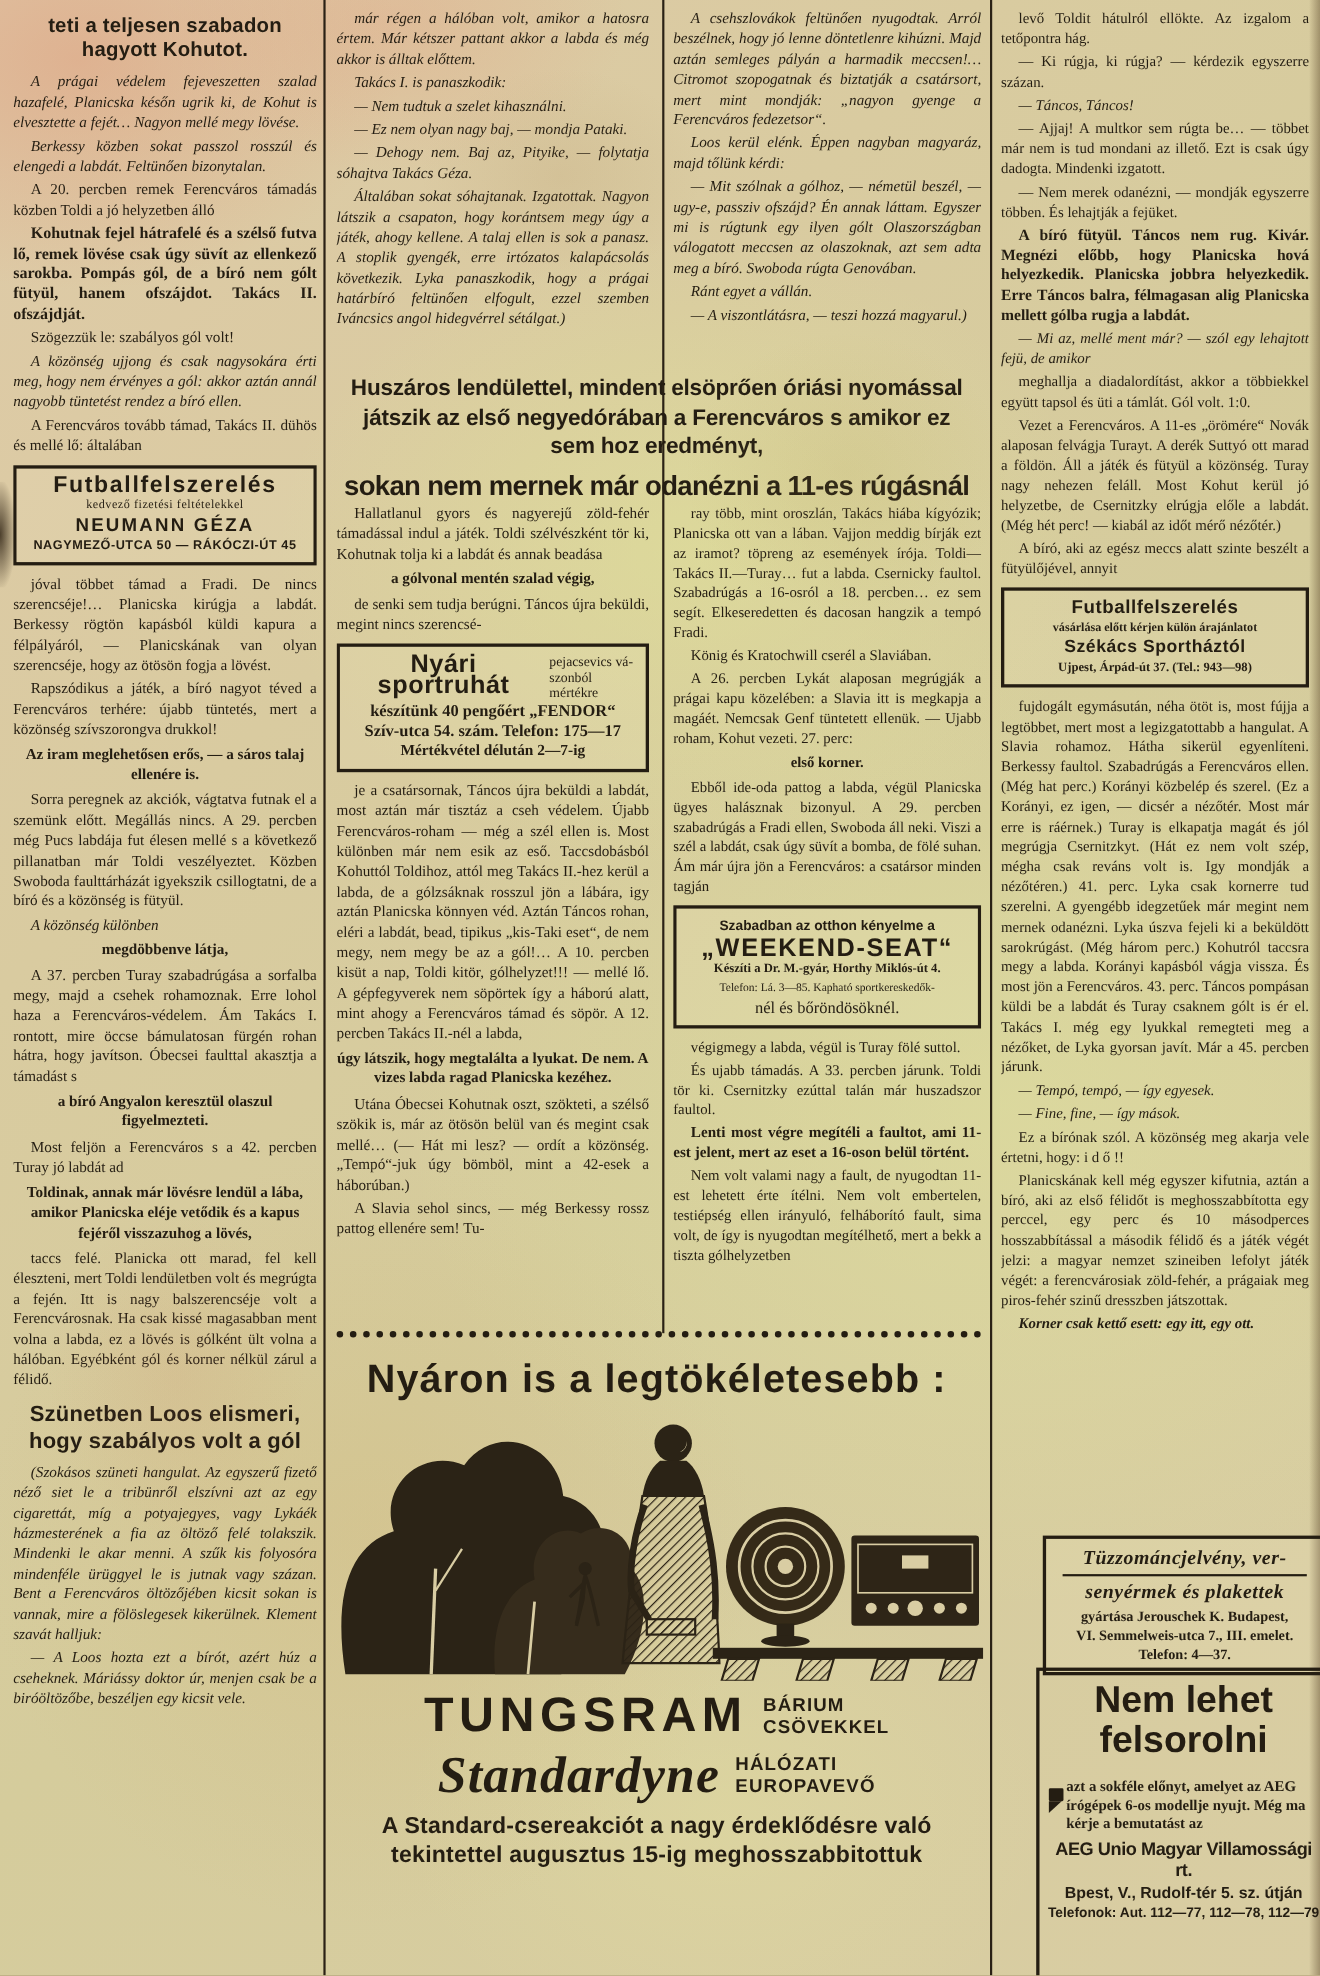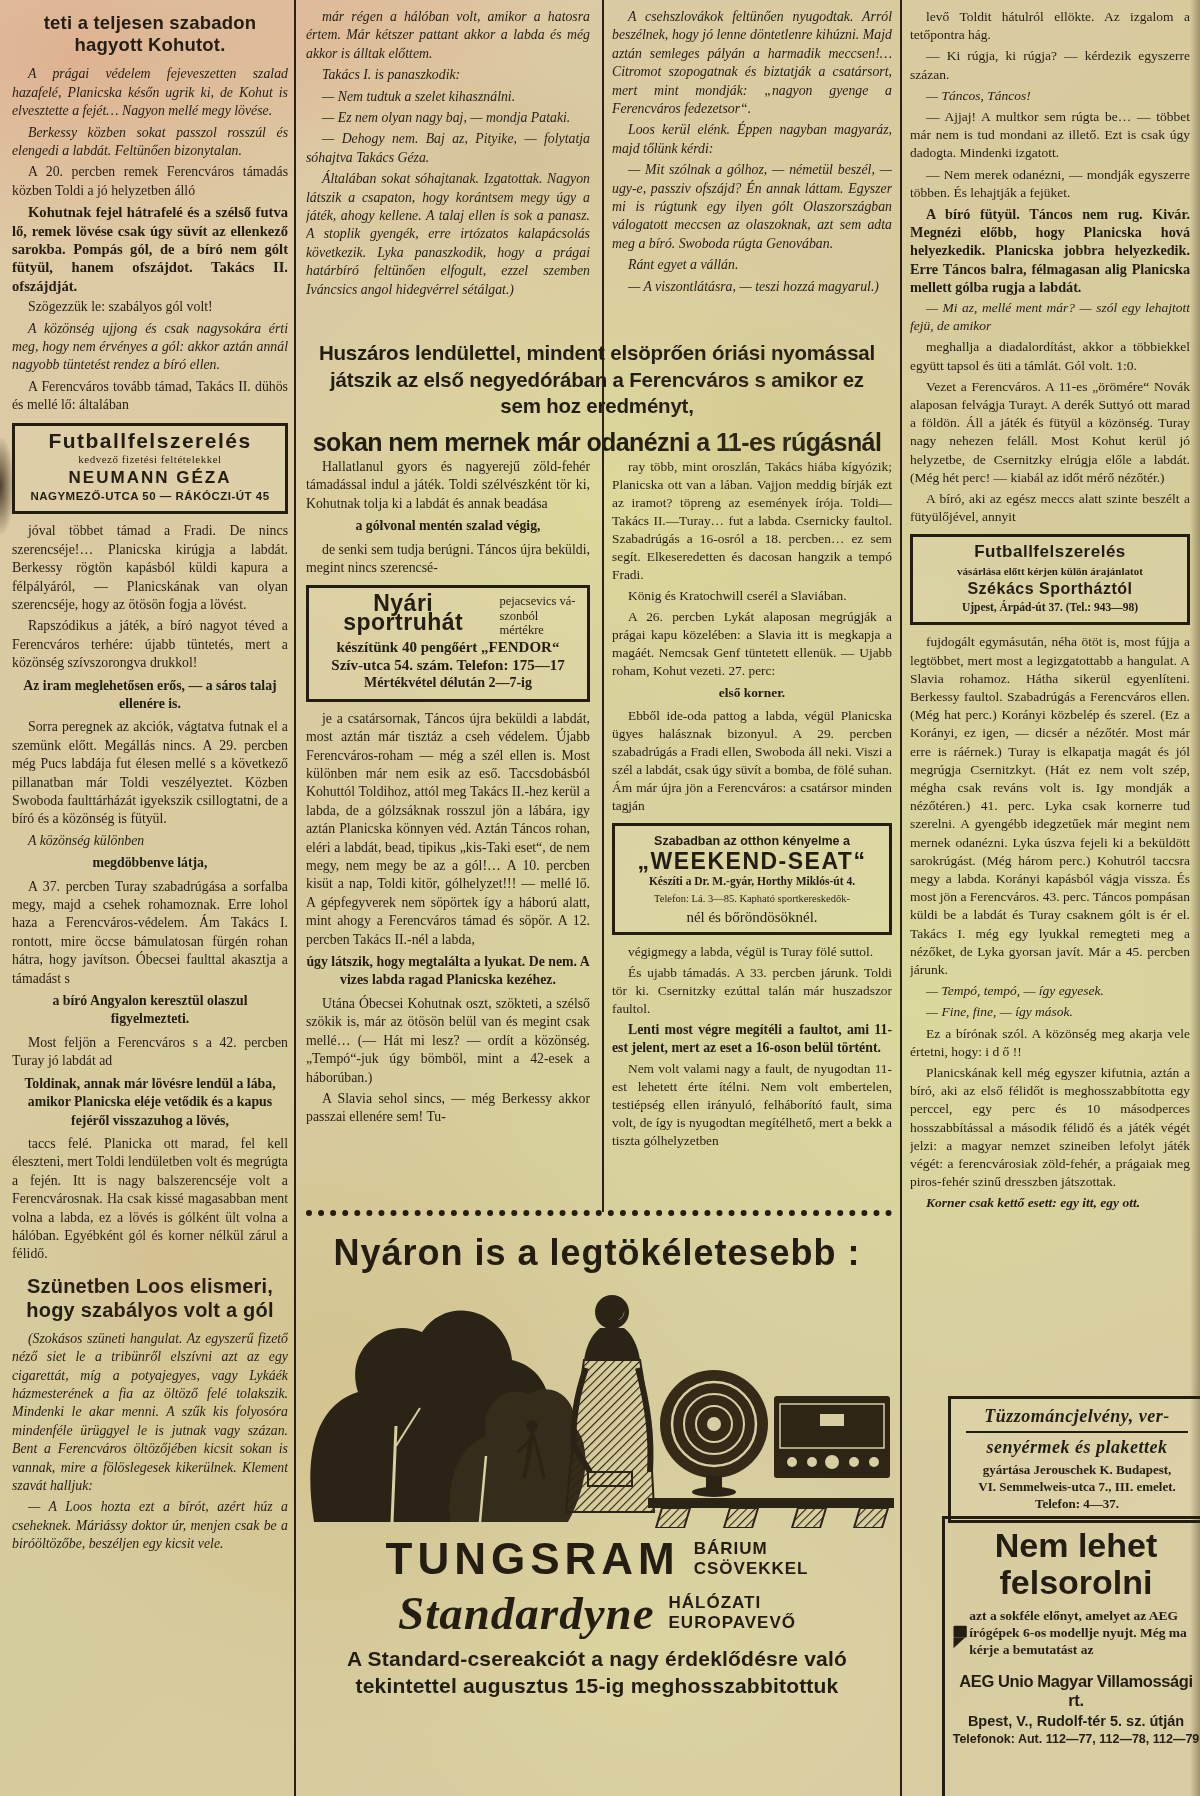--- a/index.html
+++ b/index.html
@@ -50,21 +50,21 @@
                background:linear-gradient(to left, rgba(70,48,22,0.38), transparent);}
   .stain{position:absolute;border-radius:50%;pointer-events:none;}
   .mark-left{position:absolute;left:0;top:438px;width:14px;height:96px;
              background:radial-gradient(ellipse at 0 50%, rgba(40,28,14,0.8), transparent 75%);}
   .fendor-row{display:flex;align-items:flex-start;gap:8px;justify-content:center;}
   .fendor-big{font-family:"Liberation Sans",sans-serif;font-weight:bold;font-size:23px;letter-spacing:.5px;}
   .fendor-side{font-size:12.5px;text-align:left;line-height:1.15;}
   .weekend-t{font-family:"Liberation Sans",sans-serif;font-weight:bold;font-size:23px;letter-spacing:1.5px;margin:2px 0;}
   .aeg-box{position:absolute;border:3px solid #241d12;text-align:center;padding:8px 6px;overflow:hidden;}
   .aeg-title{font-family:"Liberation Sans",sans-serif;font-weight:bold;font-size:34px;line-height:1.08;}
-  .aeg-row{display:flex;gap:0;margin-top:8px;text-align:left;align-items:flex-start;}
+  .aeg-row{display:flex;gap:0;margin-top:8px;text-align:left;align-items:flex-end;}
   .aeg-body{font-size:13.5px;line-height:1.25;font-weight:bold;}
   .aeg-brand{font-family:"Liberation Sans",sans-serif;font-weight:bold;font-size:16.5px;letter-spacing:-0.4px;margin-top:6px;}
   .aeg-addr{font-family:"Liberation Sans",sans-serif;font-weight:bold;font-size:14.5px;margin-top:3px;}
   .aeg-ph{font-family:"Liberation Sans",sans-serif;font-weight:bold;font-size:12.5px;margin-top:3px;}
   .jer-l1{font-weight:bold;font-style:italic;font-size:18px;letter-spacing:.5px;}
   .jer-div{height:0;border-bottom:2px solid #241d12;margin:4px 10px;}
   .jer-b{font-size:13px;font-weight:bold;line-height:1.3;}
 </style>
 </head>
 <body>
@@ -145,21 +145,21 @@
           <span style="display:block">szonból mértékre</span>
         </span>
       </div>
       <div style="font-weight:bold;font-size:15px">készítünk 40 pengőért „FENDOR“</div>
       <div style="font-weight:bold;font-size:15px">Szív-utca 54. szám. Telefon: 175—17</div>
       <div style="font-weight:bold;font-size:14px">Mértékvétel délután 2—7-ig</div>
     </div>
     <p>je a csatársornak, Táncos újra beküldi a labdát, most aztán már tisztáz a cseh védelem. Újabb Ferencváros-roham — még a szél ellen is. Most különben már nem esik az eső. Taccsdobásból Kohuttól Toldihoz, attól meg Takács II.-hez kerül a labda, de a gólzsáknak rosszul jön a lábára, igy aztán Planicska könnyen véd. Aztán Táncos rohan, eléri a labdát, bead, tipikus „kis-Taki eset“, de nem megy, nem megy be az a gól!… A 10. percben kisüt a nap, Toldi kitör, gólhelyzet!!! — mellé lő. A gépfegyverek nem söpörtek így a háború alatt, mint ahogy a Ferencváros támad és söpör. A 12. percben Takács II.-nél a labda,</p>
     <p class="pc">úgy látszik, hogy megtalálta a lyukat. De nem. A vizes labda ragad Planicska kezéhez.</p>
     <p>Utána Óbecsei Kohutnak oszt, szökteti, a szélső szökik is, már az ötösön belül van és megint csak mellé… (— Hát mi lesz? — ordít a közönség. „Tempó“-juk úgy bömböl, mint a 42-esek a háborúban.)</p>
-    <p>A Slavia sehol sincs, — még Berkessy akkor passzai ellenére sem! Tu-</p>
+    <p>A Slavia sehol sincs, — még Berkessy rossz pattog ellenére sem! Tu-</p>
   </div>
 
   <div class="col" style="left:612px;top:458px;width:280px;height:752px;font-size:13.4px;line-height:18px">
     <p>ray több, mint oroszlán, Takács hiába kígyózik; Planicska ott van a lában. Vajjon meddig bírják ezt az iramot? töpreng az események írója. Toldi—Takács II.—Turay… fut a labda. Csernicky faultol. Szabadrúgás a 16-osról a 18. percben… ez sem segít. Elkeseredetten és dacosan hangzik a tempó Fradi.</p>
     <p>König és Kratochwill cserél a Slaviában.</p>
     <p>A 26. percben Lykát alaposan megrúgják a prágai kapu közelében: a Slavia itt is megkapja a magáét. Nemcsak Genf tüntetett ellenük. — Ujabb roham, Kohut vezeti. 27. perc:</p>
     <p class="pc">első korner.</p>
     <p>Ebből ide-oda pattog a labda, végül Planicska ügyes halásznak bizonyul. A 29. percben szabadrúgás a Fradi ellen, Swoboda áll neki. Viszi a szél a labdát, csak úgy süvít a bomba, de fölé suhan. Ám már újra jön a Ferencváros: a csatársor minden tagján</p>
     <div class="adbox">
       <div class="sans" style="font-weight:bold;font-size:12.5px">Szabadban az otthon kényelme a</div>

